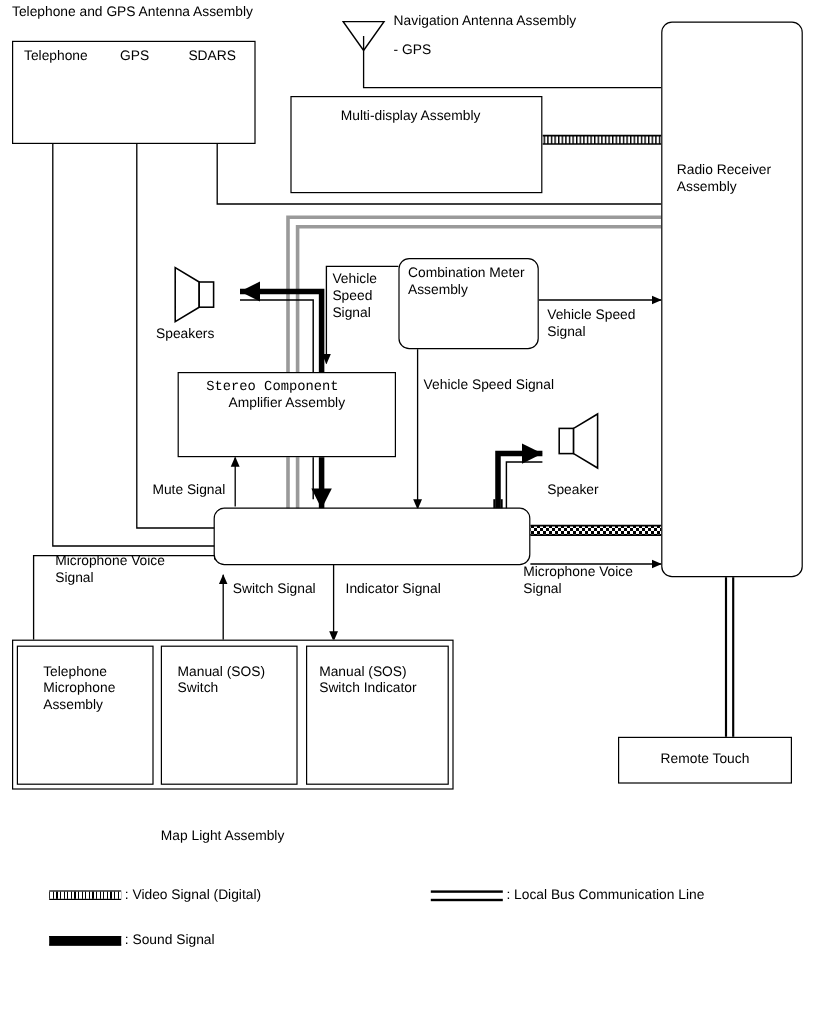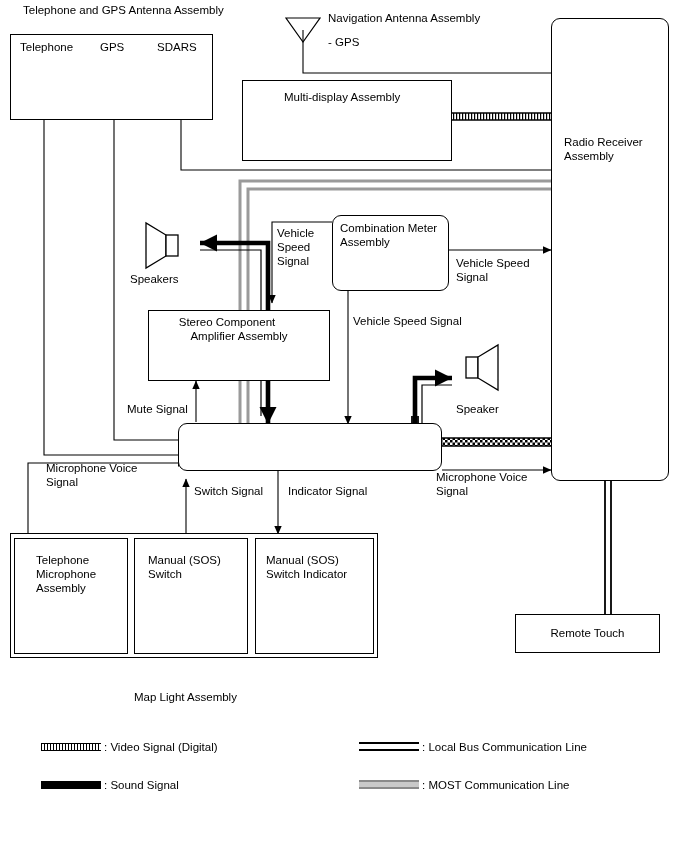--- a/index.html
+++ b/index.html
@@ -134,21 +134,21 @@
       <line x1="605" y1="481" x2="605" y2="615" stroke="#000" stroke-width="1.8"></line>
       <line x1="611" y1="481" x2="611" y2="615" stroke="#000" stroke-width="1.8"></line>
     </g>
 
     <g>
       <line x1="412" y1="416" x2="412" y2="425" stroke="#000" stroke-width="1.8"></line>
       <line x1="418" y1="416" x2="418" y2="425" stroke="#000" stroke-width="1.8"></line>
     </g>
   </svg>
 
-  <div class="lbl" style="left:23px;top:4px;">Telephone and GPS Antenna Assembly</div>
+  <div class="lbl" style="left:10px;top:4px;">Telephone and GPS Antenna Assembly</div>
 
   <div class="box" style="left:10px;top:34px;width:203px;height:86px;"></div>
   <div class="lbl" style="left:20px;top:41px;">Telephone</div>
   <div class="lbl" style="left:100px;top:41px;">GPS</div>
   <div class="lbl" style="left:157px;top:41px;">SDARS</div>
 
   <div class="lbl" style="left:328px;top:12px;">Navigation Antenna Assembly</div>
   <div class="lbl" style="left:328px;top:36px;">- GPS</div>
 
   <div class="box" style="left:242px;top:80px;width:210px;height:81px;"></div>
@@ -156,21 +156,21 @@
 
   <div class="box rounded" style="left:551px;top:18px;width:118px;height:463px;"></div>
   <div class="lbl" style="left:564px;top:136px;">Radio Receiver</div>
   <div class="lbl" style="left:564px;top:150px;">Assembly</div>
 
   <div class="box rounded" style="left:332px;top:215px;width:117px;height:76px;"></div>
   <div class="lbl" style="left:340px;top:222px;">Combination Meter</div>
   <div class="lbl" style="left:340px;top:236px;">Assembly</div>
 
   <div class="box" style="left:148px;top:310px;width:182px;height:71px;"></div>
-  <div class="lbl cap-c" style="left:148px;width:158px;top:316px;">Stereo Component</div>
+  <div class="lbl cap-c" style="left:148px;width:158px;top:316px;font-family:Liberation Mono, monospace;">Stereo Component</div>
   <div class="lbl cap-c" style="left:148px;width:182px;top:330px;">Amplifier Assembly</div>
 
   <div class="box rounded" style="left:178px;top:423px;width:264px;height:48px;"></div>
 
   <div class="box" style="left:515px;top:614px;width:145px;height:39px;"></div>
   <div class="lbl cap-c" style="left:515px;width:145px;top:627px;">Remote Touch</div>
 
   <div class="box" style="left:10px;top:533px;width:368px;height:125px;"></div>
 
   <div class="box" style="left:14px;top:538px;width:114px;height:116px;"></div>
@@ -213,17 +213,14 @@
 
   <div class="legend" style="left:30px;top:740px;">
     <span class="sym sym-video"></span><span class="txt">: Video Signal (Digital)</span>
   </div>
   <div class="legend" style="left:30px;top:778px;">
     <span class="sym sym-sound"></span><span class="txt">: Sound Signal</span>
   </div>
   <div class="legend" style="left:348px;top:740px;">
     <span class="sym sym-localbus"></span><span class="txt">: Local Bus Communication Line</span>
   </div>
-  <div class="legend" style="left:348px;top:778px;">
-    <span class="sym sym-most"></span><span class="txt">: MOST Communication Line</span>
-  </div>
 
 </div>
 
 </body></html>

